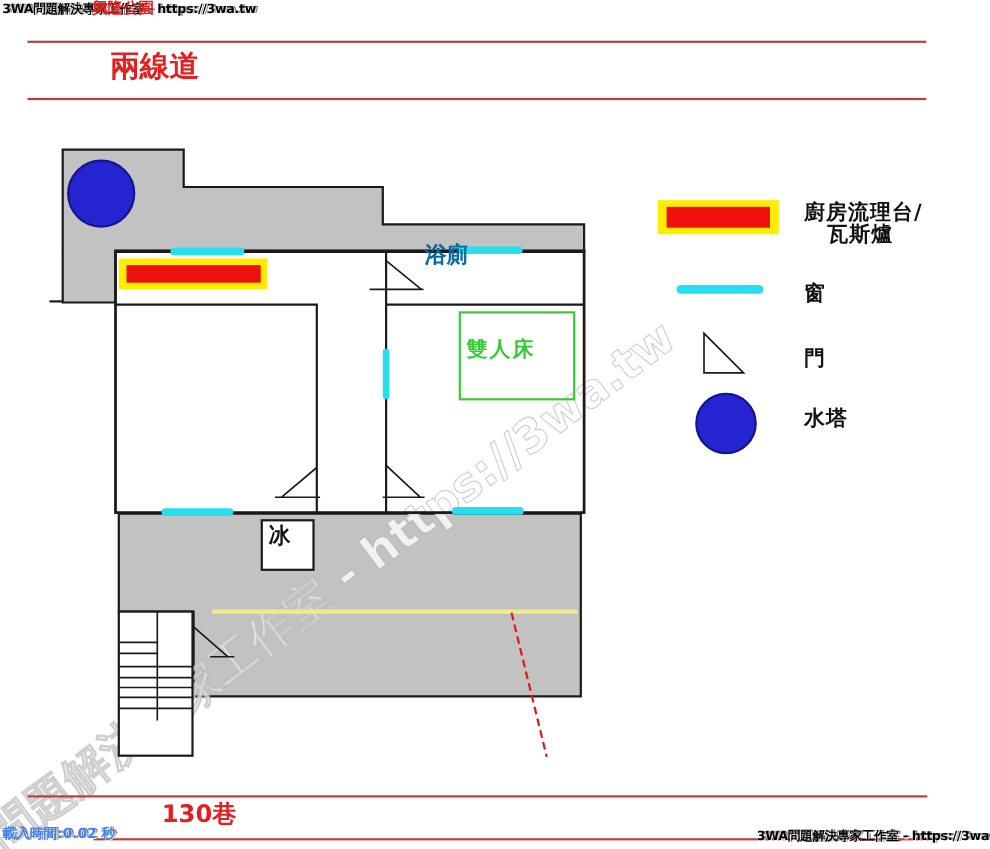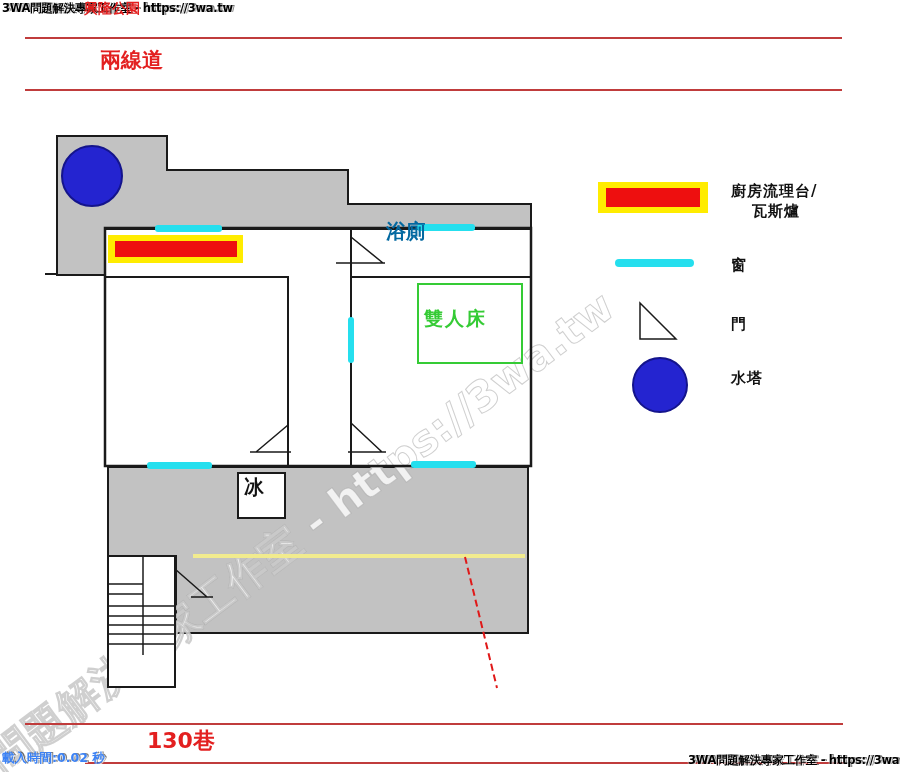--- a/index.html
+++ b/index.html
@@ -12,35 +12,35 @@
   
   .wm{color:#000;font-size:11.5px;letter-spacing:-0.3px;
       text-shadow:1px 1px 0 rgba(255,255,255,.75),-1px 0 0 rgba(255,255,255,.45),2px 0 0 rgba(0,0,0,.55);}
   .wm-top{left:2px;top:2px;}
   .wm-bottom{left:688px;top:754px;}
   .lbl-load{left:2px;top:751px;font-size:12.5px;color:#3b82f6;
       text-shadow:1px 1px 0 rgba(255,255,255,.75),2px 0 0 rgba(0,0,0,.5);}
   
   .red-txt{color:#e32020;}
   .lbl-park{left:84px;top:1px;font-size:14px;}
-  .lbl-road{left:100px;top:49px;font-size:21px;}
+  .lbl-road{left:100px;top:49px;font-size:27px;font-family:Liberation Mono, monospace;}
   .lbl-lane{left:147px;top:729px;font-size:22px;text-align:right;}
   .lbl-annot{left:466px;top:691px;font-size:22px;color:#e81616;letter-spacing:1px;}
   
   .road-line{position:absolute;height:2px;background:#c03c3c;}
   .rl-1{left:25px;top:37px;width:817px;}
   .rl-2{left:25px;top:89px;width:817px;}
   .rl-3{left:25px;top:723px;width:818px;}
   .rl-4{left:85px;top:762px;width:760px;}
   
   .lbl-bath{left:386px;top:220px;font-size:20px;color:#0369a1;}
   .lbl-bed{left:424px;top:308px;font-size:19px;color:#35cb35;letter-spacing:2px;}
   .lbl-ice{left:244px;top:476px;font-size:20px;color:#111;}
   
-  .lg{color:#111;font-size:15px;letter-spacing:1px;}
+  .lg{color:#111;font-size:19px;letter-spacing:1px;}
   .lg-c1{left:731px;top:183px;}
   .lg-c2{left:732px;top:203px;margin-left:20px;}
   .lg-w{left:731px;top:257px;}
   .lg-d{left:731px;top:316px;}
   .lg-t{left:731px;top:370px;}
   
   .wm-diag{
     position:absolute;left:-90px;top:800px;font-size:42px;font-weight:bold;
     color:rgba(255,255,255,.78);-webkit-text-stroke:1px rgba(168,168,168,.55);
     transform:rotate(-37deg);transform-origin:left center;white-space:nowrap;

